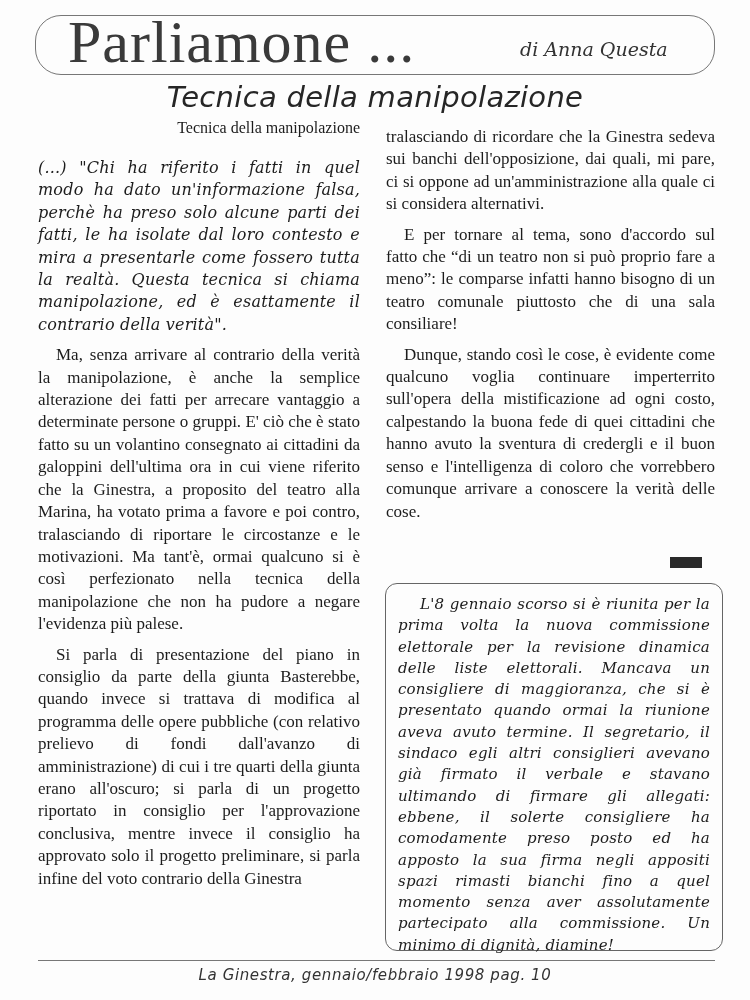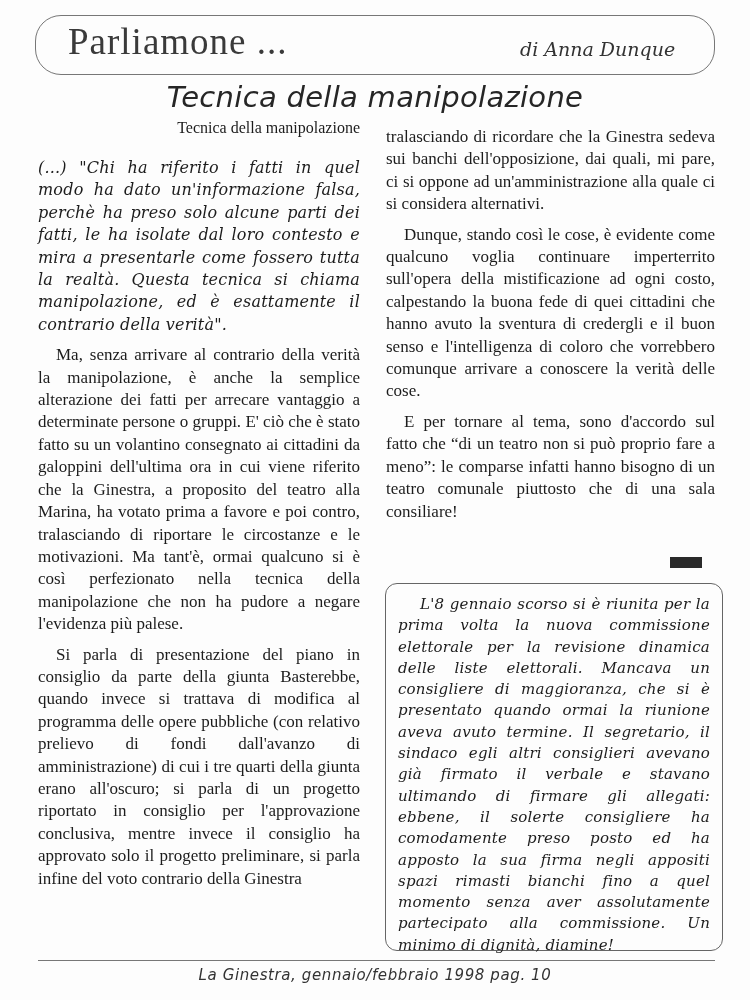--- a/index.html
+++ b/index.html
@@ -7,21 +7,21 @@
       width: 750px; height: 1000px; overflow: hidden;
       background: #fdfdfd; color: #1c1c1c; position: relative;
       font-family: "Liberation Serif", serif;
     }
     .header-box {
       position: absolute; left: 35px; top: 15px; width: 680px; height: 60px;
       border: 1.5px solid #777; border-radius: 26px; box-sizing: border-box;
     }
     .header-title {
       position: absolute; left: 68px; top: 12px;
-      font-family: "Liberation Serif", serif; font-size: 37px; letter-spacing: 1px;
+      font-family: "Liberation Serif", serif; font-size: 60px; letter-spacing: 1px;
       color: #3a3a3a; line-height: 60px;
     }
     .header-byline {
       position: absolute; left: 520px; top: 38px;
       font-family: "DejaVu Serif", serif; font-style: italic; font-size: 19px; color: #333;
     }
     .article-title {
       position: absolute; left: 0; width: 750px; top: 80px; text-align: center;
       font-family: "DejaVu Sans", sans-serif; font-style: italic; font-size: 29px; color: #262626;
       letter-spacing: 0.3px;
@@ -57,37 +57,37 @@
       position: absolute; left: 0; width: 750px; top: 966px; text-align: center;
       font-family: "DejaVu Sans", sans-serif; font-style: italic; font-size: 15px; color: #333;
       letter-spacing: 0.6px;
     }
   </style>
 </head>
 <body>
 
 <div class="header-box"></div>
 <div class="header-title">Parliamone ...</div>
-<div class="header-byline">di Anna Dunque</div>
+<div class="header-byline">di Anna Questa</div>
 
 <div class="article-title">Tecnica della manipolazione</div>
 
 <div class="col col-left">
   <div class="source">
     <div>Tecnica della manipolazione</div>
   </div>
   <p class="quote first">(...) "Chi ha riferito i fatti in quel modo ha dato un'informazione falsa, perchè ha preso solo alcune parti dei fatti, le ha isolate dal loro contesto e mira a presentarle come fossero tutta la realtà. Questa tecnica si chiama manipolazione, ed è esattamente il contrario della verità".</p>
   <p>Ma, senza arrivare al contrario della verità la manipolazione, è anche la semplice alterazione dei fatti per arrecare vantaggio a determinate persone o gruppi. E' ciò che è stato fatto su un volantino consegnato ai cittadini da galoppini dell'ultima ora in cui viene riferito che la Ginestra, a proposito del teatro alla Marina, ha votato prima a favore e poi contro, tralasciando di riportare le circostanze e le motivazioni. Ma tant'è, ormai qualcuno si è così perfezionato nella tecnica della manipolazione che non ha pudore a negare l'evidenza più palese.</p>
   <p>Si parla di presentazione del piano in consiglio da parte della giunta Basterebbe, quando invece si trattava di modifica al programma delle opere pubbliche (con relativo prelievo di fondi dall'avanzo di amministrazione) di cui i tre quarti della giunta erano all'oscuro; si parla di un progetto riportato in consiglio per l'approvazione conclusiva, mentre invece il consiglio ha approvato solo il progetto preliminare, si parla infine del voto contrario della Ginestra</p>
 </div>
 
 <div class="col col-right">
   <p class="first">tralasciando di ricordare che la Ginestra sedeva sui banchi dell'opposizione, dai quali, mi pare, ci si oppone ad un'amministrazione alla quale ci si considera alternativi.</p>
+  <p>E per tornare al tema, sono d'accordo sul fatto che “di un teatro non si può proprio fare a meno”: le comparse infatti hanno bisogno di un teatro comunale piuttosto che di una sala consiliare!</p>
   <p>Dunque, stando così le cose, è evidente come qualcuno voglia continuare imperterrito sull'opera della mistificazione ad ogni costo, calpestando la buona fede di quei cittadini che hanno avuto la sventura di credergli e il buon senso e l'intelligenza di coloro che vorrebbero comunque arrivare a conoscere la verità delle cose.</p>
-  <p>E per tornare al tema, sono d'accordo sul fatto che “di un teatro non si può proprio fare a meno”: le comparse infatti hanno bisogno di un teatro comunale piuttosto che di una sala consiliare!</p>
 </div>
 
 <div class="end-mark"></div>
 
 <div class="sidebar-box">
   <p>L'8 gennaio scorso si è riunita per la prima volta la nuova commissione elettorale per la revisione dinamica delle liste elettorali. Mancava un consigliere di maggioranza, che si è presentato quando ormai la riunione aveva avuto termine. Il segretario, il sindaco egli altri consiglieri avevano già firmato il verbale e stavano ultimando di firmare gli allegati: ebbene, il solerte consigliere ha comodamente preso posto ed ha apposto la sua firma negli appositi spazi rimasti bianchi fino a quel momento senza aver assolutamente partecipato alla commissione. Un minimo di dignità, diamine!</p>
 </div>
 
 <div class="footer-rule"></div>
 <div class="footer">La Ginestra, gennaio/febbraio 1998 pag. 10</div>

